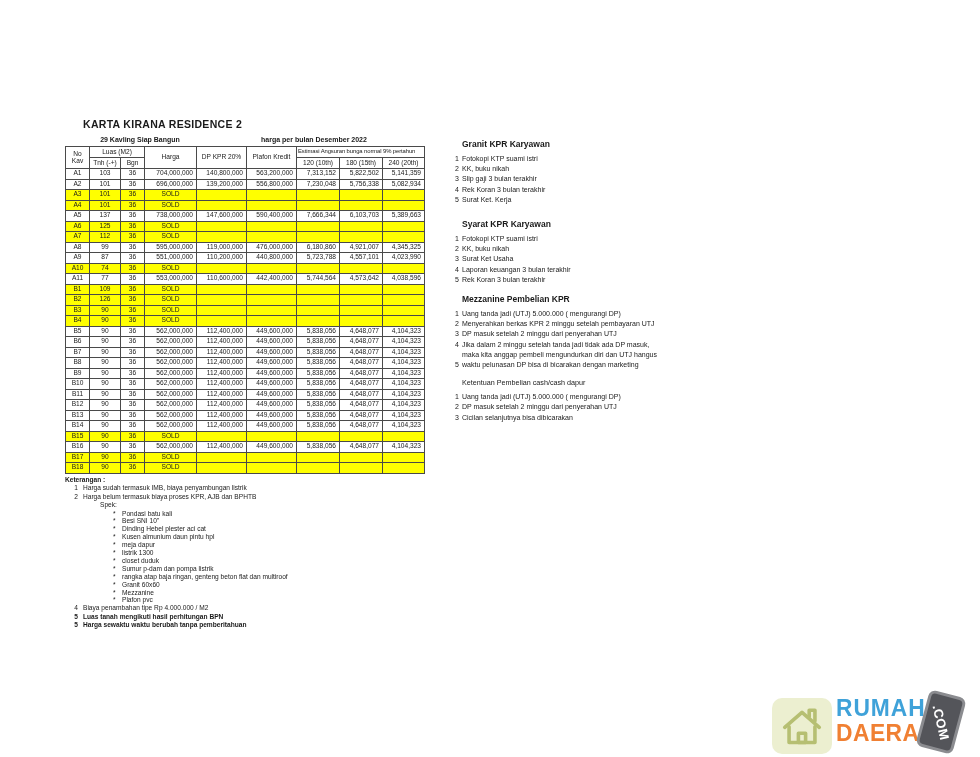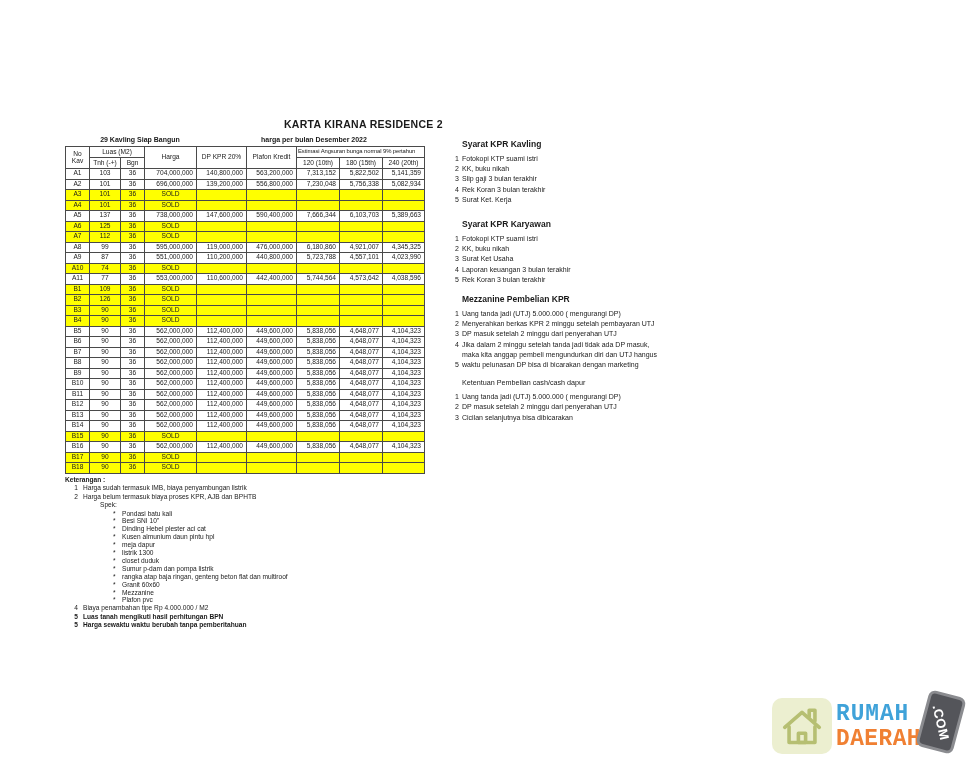--- a/index.html
+++ b/index.html
@@ -4,21 +4,21 @@
 <style>
   * { box-sizing: border-box; }
   html,body { margin:0; padding:0; }
   body {
     width:980px; height:757px; background:#ffffff; position:relative;
     font-family:"Liberation Sans", sans-serif; color:#1a1a1a;
     overflow:hidden;
   }
   .doc-title {
     position:absolute; left:83px; top:118px; width:360px;
-    text-align:right; font-weight:bold; font-size:10.5px; letter-spacing:.3px;
+    text-align:left; font-weight:bold; font-size:10.5px; letter-spacing:.3px;
   }
   .subtitle-left {
     position:absolute; left:65px; top:136px; width:150px;
     text-align:center; font-weight:bold; font-size:7px;
   }
   .subtitle-right {
     position:absolute; left:244px; top:136px; width:140px;
     text-align:center; font-weight:bold; font-size:7px;
   }
   table.price-table {
@@ -49,21 +49,21 @@
   .sec-title.normal { font-weight:normal; font-size:7.2px; }
   .sec-item { display:flex; font-size:7px; line-height:10.2px; }
   .sec-num { width:10px; flex:none; text-align:center; }
   .sec-text { white-space:pre-line; }
   .logo { position:absolute; left:770px; top:694px; width:210px; height:62px; }
   .logo-house {
     position:absolute; left:2px; top:4px; width:60px; height:56px;
     background:#ECEFD0; border-radius:10px;
     display:flex; align-items:center; justify-content:center;
   }
-  .logo-textblock { position:absolute; left:66px; top:7px;font-family:Liberation Mono, monospace; }
+  .logo-textblock { position:absolute; left:66px; top:1px; }
   .logo-line1 {
     font-size:24px; font-weight:bold; color:#3FA2D9;
     line-height:25px; letter-spacing:1px; transform:scaleX(.95); transform-origin:left;
   }
   .logo-line2 {
     font-size:24px; font-weight:bold; color:#F08033;
     line-height:26px; letter-spacing:.5px; transform:scaleX(.95); transform-origin:left;
   }
   .logo-badge {
     position:absolute; left:152px; top:-1px; width:38px; height:58px;
@@ -507,21 +507,21 @@
         </div>
         <div class="ket-item bold">
           <span class="ket-num">5</span>
           <span>Harga sewaktu waktu berubah tanpa pemberitahuan</span>
         </div>
       </div>
   </div>
 
   <div class="right-panel" id="sections">
       <div class="info-section" style="margin-bottom: 15px;">
-        <div class="sec-title">Syarat KPR Kavling</div>
+        <div class="sec-title">Granit KPR Karyawan</div>
         <div class="sec-item">
           <span class="sec-num">1</span>
           <span class="sec-text">Fotokopi KTP suami istri</span>
         </div>
         <div class="sec-item">
           <span class="sec-num">2</span>
           <span class="sec-text">KK, buku nikah</span>
         </div>
         <div class="sec-item">
           <span class="sec-num">3</span>

